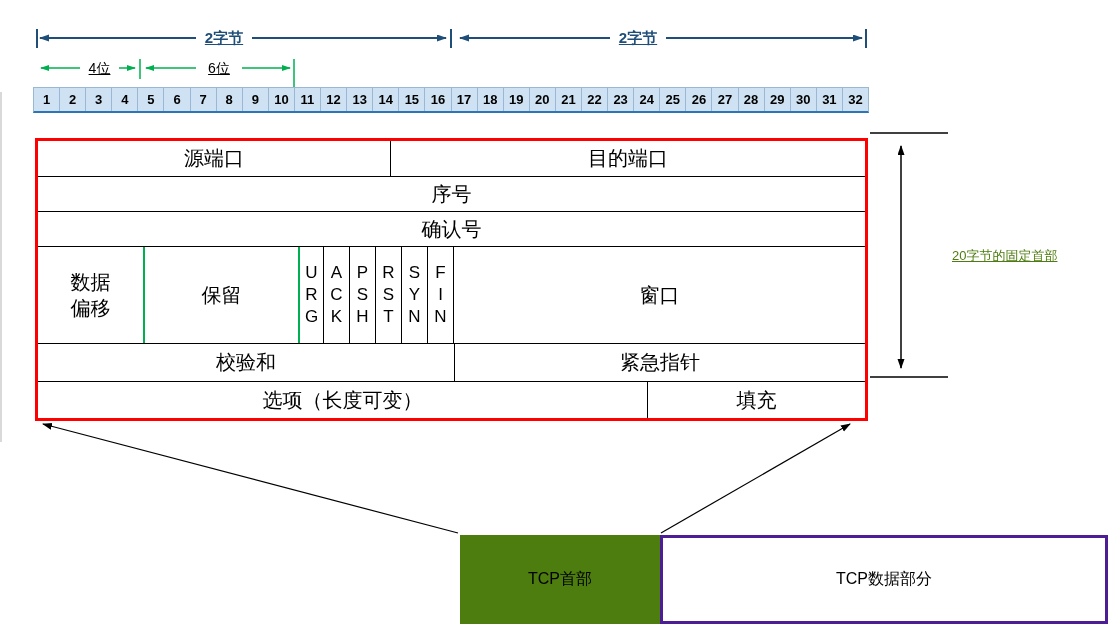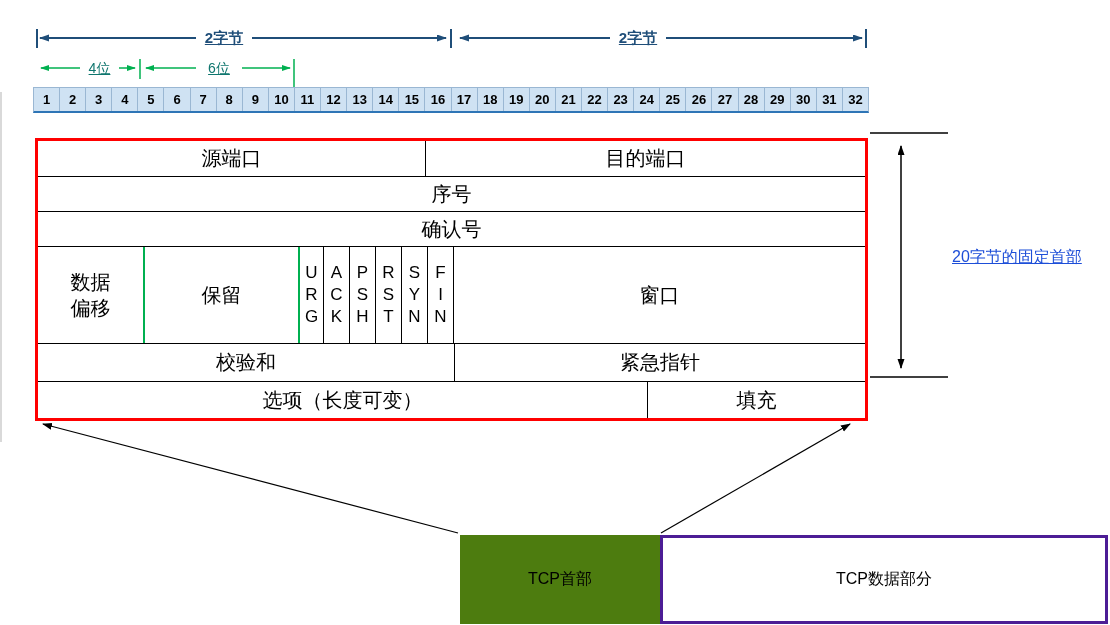--- a/index.html
+++ b/index.html
@@ -3,22 +3,22 @@
 <meta charset="utf-8">
 <style>
   * { margin:0; padding:0; box-sizing:border-box; }
   html,body { background:#ffffff; }
   body { font-family:"Liberation Sans", sans-serif; color:#000; }
   .canvas { position:relative; width:1110px; height:625px; background:#fff; overflow:hidden; }
   .overlay { position:absolute; left:0; top:0; width:1110px; height:625px; pointer-events:none; }
 
   .lbl { position:absolute; text-align:center; white-space:nowrap;text-decoration:underline; }
   .blue-lbl { color:#1f4e79; font-weight:bold; font-size:15px; }
-  .green-lbl { color:#0f766e; font-size:14px; }
-  .note-lbl { color:#1d4ed8; font-size:16px; }
+  .green-lbl { color:#000000; font-size:14px; }
+  .note-lbl { color:#4d7c0f; font-size:13px; }
 
   .ruler { position:absolute; left:33px; top:87px; width:836px; height:26px; display:flex;
            background:#cfe2f3; border:1px solid #9ab7d3; border-bottom:2px solid #2e75b6; }
   .bit-cell { flex:1; display:flex; align-items:center; justify-content:center;
               font-weight:bold; font-size:13px; border-right:1px solid #9ab7d3; }
   .bit-cell:last-child { border-right:none; }
 
   .tcp-table { position:absolute; left:35px; top:138px; width:833px;
                border:3px solid #ff0000; background:#fff; font-size:20px; }
   .trow { display:flex; border-top:1px solid #000; }
@@ -120,21 +120,21 @@
       <div class="bit-cell">27</div>
       <div class="bit-cell">28</div>
       <div class="bit-cell">29</div>
       <div class="bit-cell">30</div>
       <div class="bit-cell">31</div>
       <div class="bit-cell">32</div>
     </div>
 
   <div class="tcp-table">
     <div class="trow" style="height:35px">
-      <div class="cell" style="width:388px">源端口</div>
+      <div class="cell" style="width:353px">源端口</div>
       <div class="cell" style="flex:1">目的端口</div>
     </div>
     <div class="trow" style="height:35px">
       <div class="cell" style="flex:1">序号</div>
     </div>
     <div class="trow" style="height:35px">
       <div class="cell" style="flex:1">确认号</div>
     </div>
     <div class="trow" style="height:97px">
       <div class="cell" style="width:105px; border-right:none">

